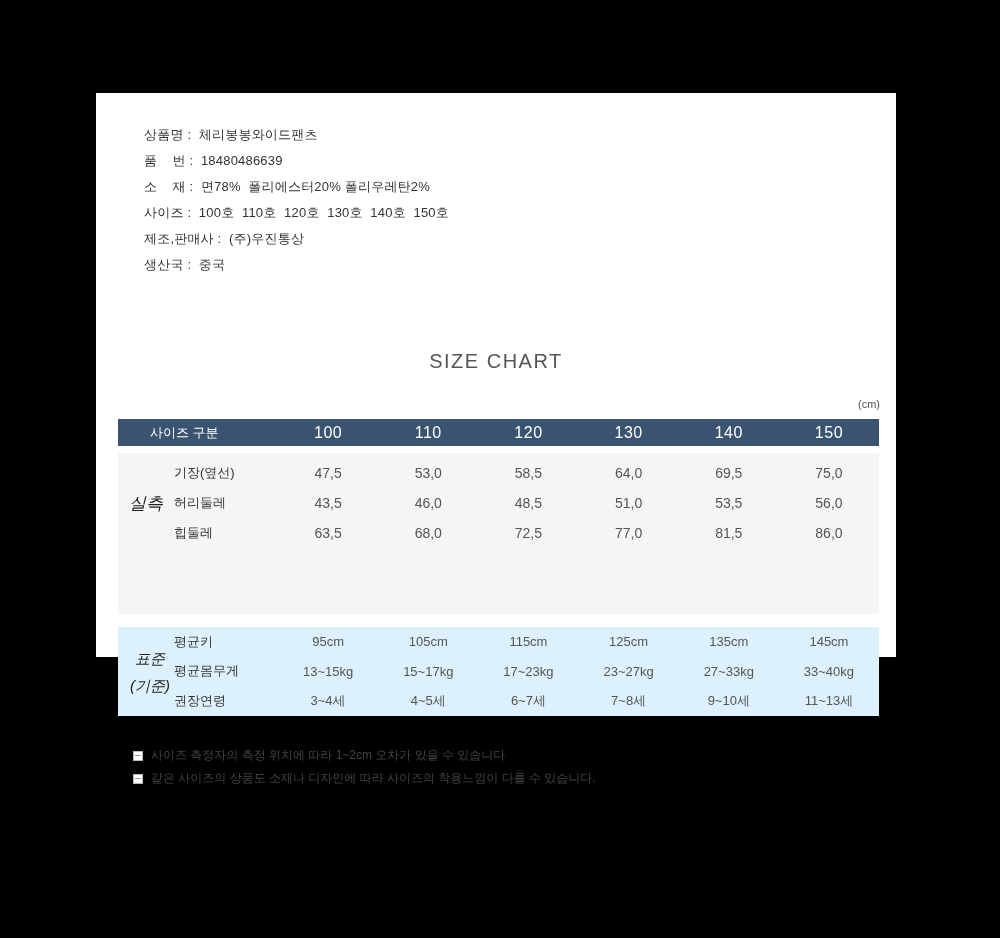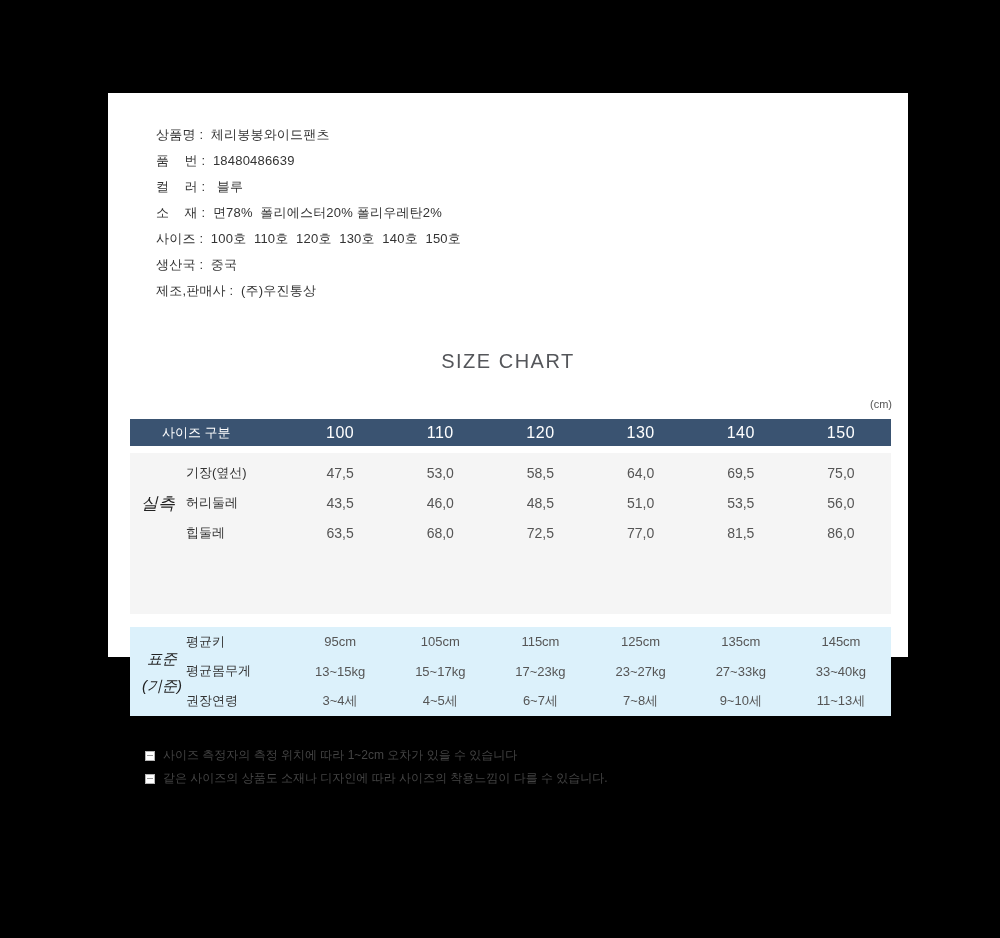--- a/index.html
+++ b/index.html
@@ -5,21 +5,21 @@
   html, body { margin: 0; padding: 0; }
   body {
     width: 1000px; height: 938px;
     background: #000;
     position: relative;
     overflow: hidden;
     font-family: "Liberation Sans", "DejaVu Sans", sans-serif;
   }
   .sheet {
     position: absolute;
-    left: 108px; top: 93px;
+    left: 96px; top: 93px;
     width: 800px; height: 564px;
     background: #ffffff;
   }
 
   
   .product-info {
     position: absolute;
     left: 48px; top: 29px;
     font-size: 13px;
     color: #333;
@@ -149,25 +149,24 @@
   }
 </style>
 </head>
 <body>
 
 <div class="sheet">
 
   <div class="product-info">
     <div class="info-line"><span>상품명</span><span> :  </span><span>체리봉봉와이드팬츠</span></div>
     <div class="info-line"><span>품    번</span><span> :  </span><span>18480486639</span></div>
-    <div class="info-line"><span>컬    러</span><span> :  </span><span> 블루</span></div>
     <div class="info-line"><span>소    재</span><span> :  </span><span>면78%  폴리에스터20% 폴리우레탄2%</span></div>
     <div class="info-line"><span>사이즈</span><span> :  </span><span>100호  110호  120호  130호  140호  150호</span></div>
+    <div class="info-line"><span>제조,판매사</span><span> :  </span><span>(주)우진통상</span></div>
     <div class="info-line"><span>생산국</span><span> :  </span><span>중국</span></div>
-    <div class="info-line"><span>제조,판매사</span><span> :  </span><span>(주)우진통상</span></div>
   </div>
 
   <div class="size-title">SIZE CHART</div>
   <div class="unit-label">(cm)</div>
 
   <div class="chart">
 
     <div class="hdr">
       <div class="h-label">사이즈 구분</div>
       <div class="h-col">100</div>

